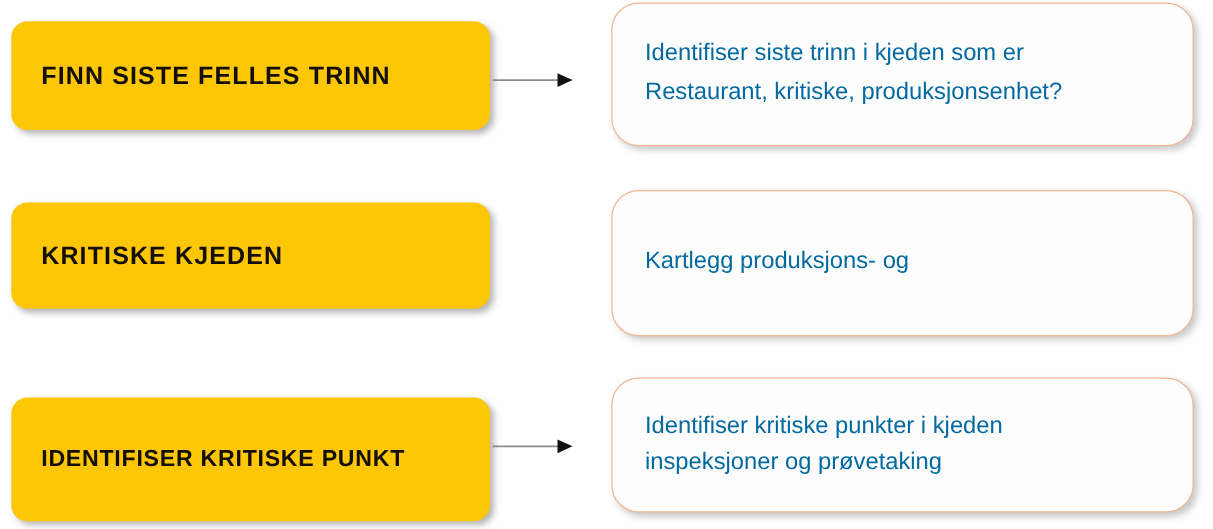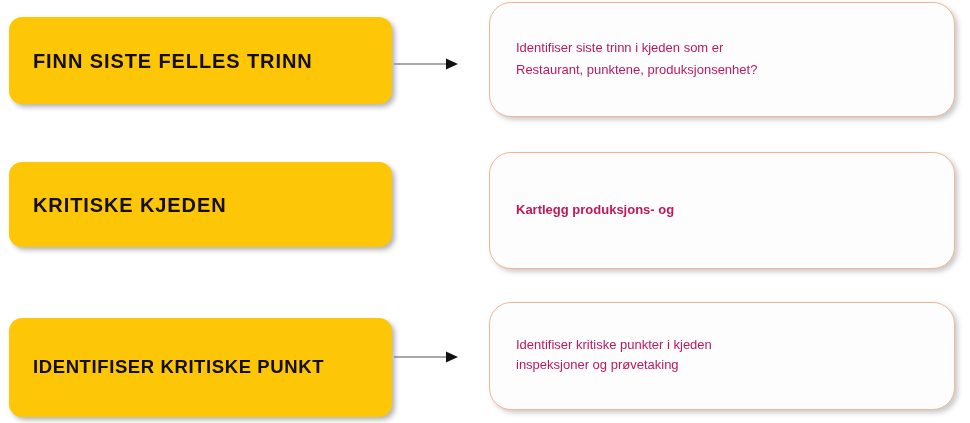--- a/index.html
+++ b/index.html
@@ -81,27 +81,27 @@
     background: #fdfdfd;
     border: 1.6px solid #f0b795;
     border-radius: 22px;
     box-shadow: 3px 3px 5px rgba(140,140,140,0.45);
     display: flex;
     flex-direction: column;
     justify-content: center;
     padding: 6px 22px 8px 26px;
   }
   .row-1 .desc-card { top: 2px;  height: 115px; }
-  .row-2 .desc-card { top: 9px;  height: 117px; font-weight: bold; }
+  .row-2 .desc-card { top: 9px;  height: 117px; }
   .row-3 .desc-card { top: 14px; height: 108px; }
 
   .desc-line {
     font-family: "Liberation Sans", sans-serif;
-    font-size: 13px;
-    color: #be185d;
+    font-size: 19px;
+    color: #0369a1;
     line-height: 1.62;
     white-space: nowrap;
   }
   .row-3 .desc-line { line-height: 1.55; }
 </style>
 </head>
 <body>
 
 <div id="diagram">
 
@@ -113,21 +113,21 @@
 
     <div class="arrow">
       <svg width="66" height="14" viewBox="0 0 66 14" xmlns="http://www.w3.org/2000/svg">
         <line x1="0" y1="7" x2="54" y2="7" stroke="#8C8C8C" stroke-width="1.4"></line>
         <polygon points="52,1.5 64,7 52,12.5" fill="#111111"></polygon>
       </svg>
     </div>
 
     <div class="desc-card">
       <span class="desc-line">Identifiser siste trinn i kjeden som er</span>
-      <span class="desc-line">Restaurant, punktene, produksjonsenhet?</span>
+      <span class="desc-line">Restaurant, kritiske, produksjonsenhet?</span>
     </div>
   </div>
 
   <div class="row row-2">
 
     <div class="step-box">
       <span class="step-label">KRITISKE KJEDEN</span>
     </div>
 
     <div class="arrow">

